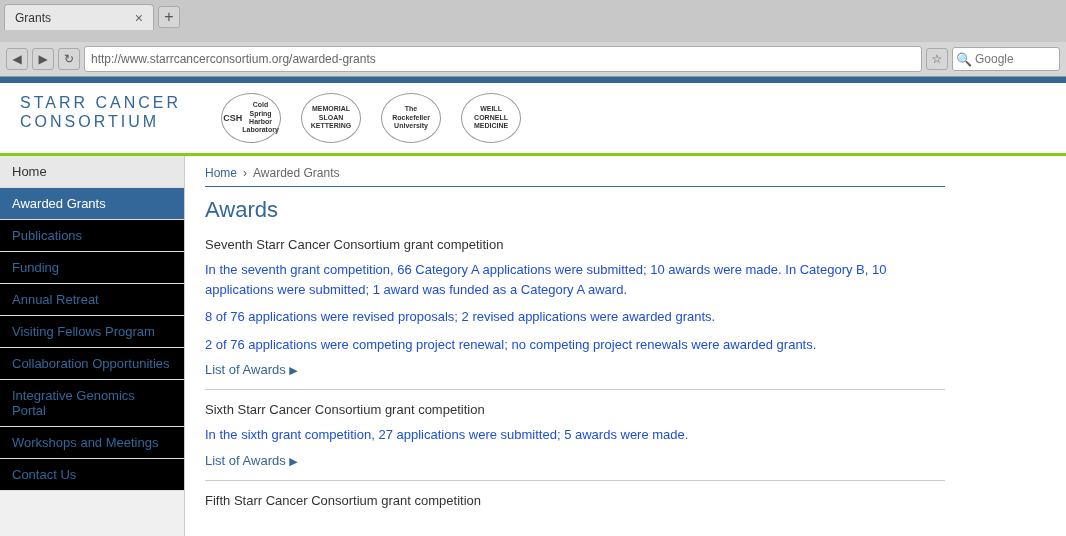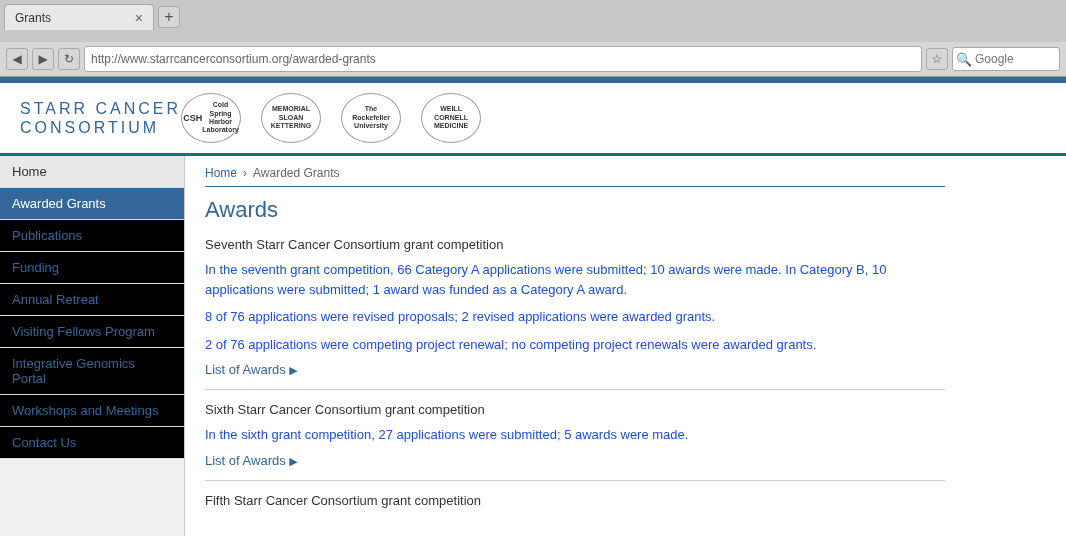--- a/index.html
+++ b/index.html
@@ -95,24 +95,24 @@
     }
     .search-box input {
       border: none;
       outline: none;
       font-size: 12px;
       width: 80px;
     }
 
     
     .page-header {
-      border-bottom: 3px solid #0f766e;
+      border-bottom: 3px solid #84cc16;
       padding: 10px 20px;
       display: flex;
-      align-items: center;
+      gap: 40px;
     }
     .site-title {
       color: #336699;
       font-size: 22px;
       font-weight: bold;
       line-height: 1.2;
       letter-spacing: 1px;
     }
     .site-title span {
       display: block;
@@ -295,20 +295,21 @@
 
 <div class="main-layout">
 
   <nav class="sidebar">
     <a class="sidebar-item home">Home</a>
     <a class="sidebar-item active">Awarded Grants</a>
     <a class="sidebar-item">Publications</a>
     <a class="sidebar-item">Funding</a>
     <a class="sidebar-item">Annual Retreat</a>
     <a class="sidebar-item">Visiting Fellows Program</a>
+    <a class="sidebar-item">Collaboration Opportunities</a>
     <a class="sidebar-item">Integrative Genomics Portal</a>
     <a class="sidebar-item">Workshops and Meetings</a>
     <a class="sidebar-item">Contact Us</a>
   </nav>
 
   <div class="content">
     <div class="breadcrumb">
       <a href="#">Home</a>
       <span class="breadcrumb-sep">›</span>
       <span class="breadcrumb-current">Awarded Grants</span>

